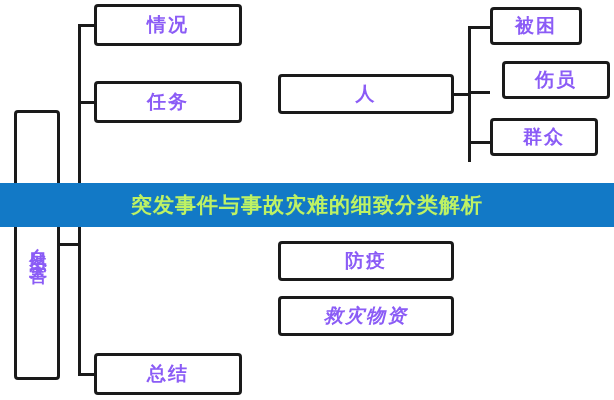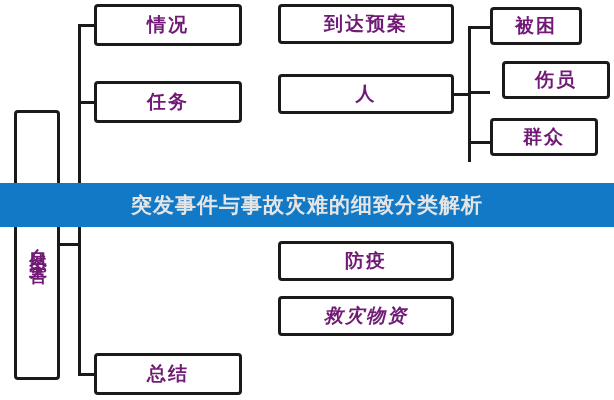--- a/index.html
+++ b/index.html
@@ -23,21 +23,21 @@
   .node {
     position: absolute;
     box-sizing: border-box;
     background: #ffffff;
     border: 3px solid #1a1a1a;
     border-radius: 4px;
     display: flex;
     align-items: center;
     justify-content: center;
     font-weight: bold;
-    color: #701a75;
+    color: #8b5cf6;
     letter-spacing: 2px;
     text-align: center;
   }
   .node.root {
     writing-mode: vertical-rl;
     text-orientation: upright;
     letter-spacing: 6px;
     font-size: 18px;
     line-height: 1.1;
   }
@@ -65,21 +65,21 @@
     top: 183px;
     width: 614px;
     height: 44px;
     background: #1279c6;
     display: flex;
     align-items: center;
     justify-content: center;
     z-index: 50;
   }
   #caption-text {
-    color: #e5e5e5;
+    color: #bef264;
     font-size: 21px;
     font-weight: bold;
     letter-spacing: 1px;
     white-space: nowrap;
   }
 </style>
 </head>
 <body>
 
 <div id="canvas">
@@ -91,21 +91,20 @@
   <div class="line hline" style="left:78px; top:24px; width:16px;"></div>
   <div class="line hline" style="left:78px; top:101px; width:16px;"></div>
   <div class="line hline" style="left:78px; top:373px; width:16px;"></div>
 
   <div class="node lvl1" style="left:94px; top:4px; width:148px; height:42px;">情况</div>
 
   <div class="node lvl1" style="left:94px; top:81px; width:148px; height:42px;text-align:center;">任务</div>
 
   <div class="node lvl1" style="left:94px; top:353px; width:148px; height:42px;">总结</div>
 
-  <div class="node lvl2" style="left:278px; top:4px; width:176px; height:40px;">到达预案</div>
 
   <div class="node lvl2" style="left:278px; top:74px; width:176px; height:40px;">人</div>
 
 
   <div class="node lvl2" style="left:278px; top:186px; width:176px; height:40px;">物资</div>
 
   <div class="node lvl2" style="left:278px; top:241px; width:176px; height:40px;">防疫</div>
 
   <div class="node lvl2" style="left:278px; top:296px; width:176px; height:40px;font-style:italic;">救灾物资</div>
 

